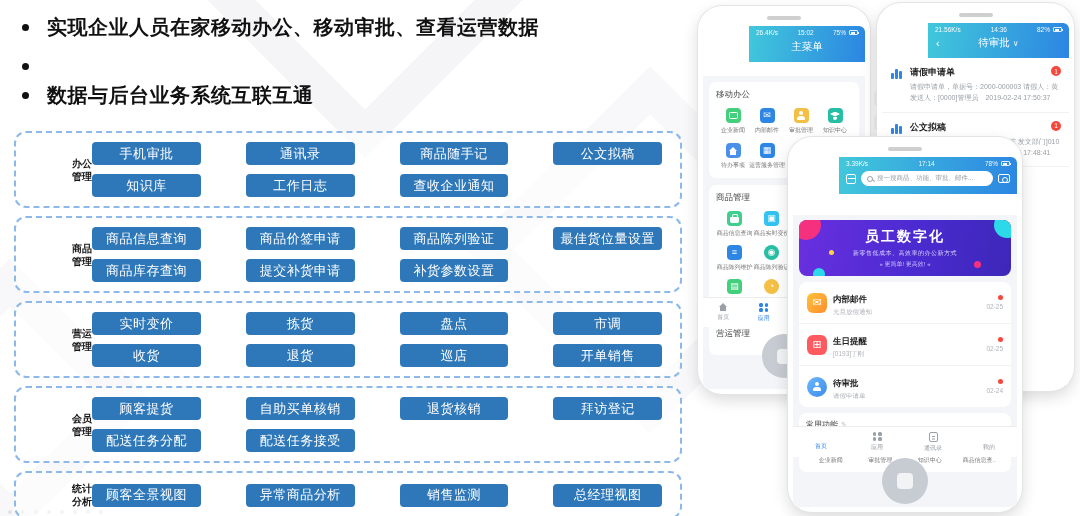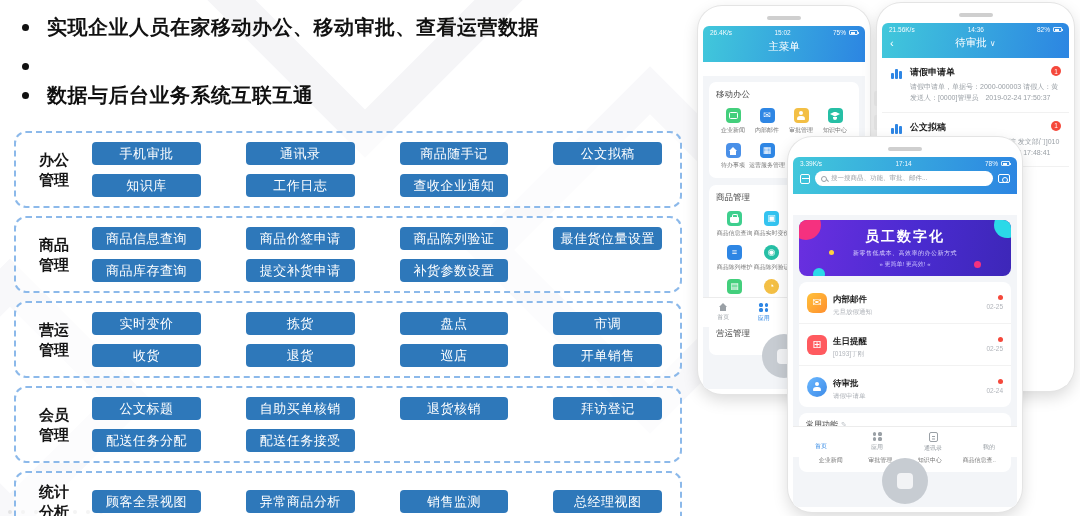--- a/index.html
+++ b/index.html
@@ -17,37 +17,37 @@
   .bullets { position:absolute; left:22px; top:14px; z-index:2; }
   .bullet { display:flex; align-items:flex-start; margin-bottom:12px;text-align:center; }
   .bullet .dot { width:7px; height:7px; border-radius:50%; background:#111; margin:10px 18px 0 0; flex:none; }
   .bullet .txt { font-size:20px; font-weight:bold; letter-spacing:.5px; }
 
   
   .matrix { position:absolute; left:14px; top:131px; width:668px; z-index:2;
             display:flex; flex-direction:column; gap:8px; }
   .rowbox { border:2px dashed #8cb9ea; border-radius:12px; display:flex; align-items:center;
             padding:9px 12px 9px 0; background:rgba(255,255,255,.6); }
-  .cat { width:76px; flex:none; text-align:center; font-size:15px; font-weight:bold;
+  .cat { width:76px; flex:none; text-align:right; font-size:10px; font-weight:bold;
          color:#151515; line-height:1.3; white-space:pre-line; }
   .btns { flex:1; display:grid; grid-template-columns:repeat(4,1fr); gap:9px 45px; padding-right:6px; }
   .fbtn { height:23px; background:#2e78ba; border-radius:4px; color:#fff; font-size:13px;
           display:flex; align-items:center; justify-content:center; letter-spacing:.5px; cursor:default; }
 
   .corner-dots { position:absolute; left:8px; bottom:2px; display:flex; gap:9px; z-index:1; }
   .corner-dots i { width:4px; height:4px; border-radius:50%; background:#e3e3e3; }
 
   
   .phone { position:absolute; background:#fff; border-radius:24px;
            box-shadow:0 0 0 1px #e4e4e4, 0 6px 16px rgba(0,0,0,.15); }
   .phone::before { content:""; position:absolute; top:10px; left:50%; transform:translateX(-50%);
                    width:34px; height:4px; border-radius:2px; background:#cfcfcf; }
   .screen { position:absolute; top:20px; left:5px; right:5px; bottom:5px; overflow:hidden;
             border-radius:6px; background:#fff; }
-  .ph-header { background:linear-gradient(100deg,#41c8db 0%,#2c85e2 100%); color:#fff; }
+  .ph-header { background:linear-gradient(100deg,#41c8db 0%,#2c85e2 100%); color:#fff;margin-left:46px; }
   .ph-status { display:flex; justify-content:space-between; align-items:center;
                padding:3px 7px 0; font-size:6.5px; opacity:.95; }
   .g-batt { width:9px; height:5px; border:1px solid rgba(255,255,255,.9); border-radius:1px;
             position:relative; display:inline-block; margin-left:3px; vertical-align:middle; }
   .g-batt::before { content:""; position:absolute; right:-2px; top:1px; width:1px; height:2px; background:rgba(255,255,255,.9); }
   .g-batt::after { content:""; position:absolute; left:.5px; top:.5px; bottom:.5px; width:60%; background:#fff; }
   .st-right { display:flex; align-items:center; }
 
   
   .ic { width:15px; height:15px; border-radius:4px; color:#fff; display:flex;
@@ -228,21 +228,21 @@
       <div class="fbtn">收货</div>
       <div class="fbtn">退货</div>
       <div class="fbtn">巡店</div>
       <div class="fbtn">开单销售</div>
     </div>
   </div>
   <div class="rowbox">
     <div class="cat">会员
 管理</div>
     <div class="btns">
-      <div class="fbtn">公文标题</div>
+      <div class="fbtn">顾客提货</div>
       <div class="fbtn">自助买单核销</div>
       <div class="fbtn">退货核销</div>
       <div class="fbtn">拜访登记</div>
       <div class="fbtn">配送任务分配</div>
       <div class="fbtn">配送任务接受</div>
     </div>
   </div>
   <div class="rowbox">
     <div class="cat">统计
 分析</div>

